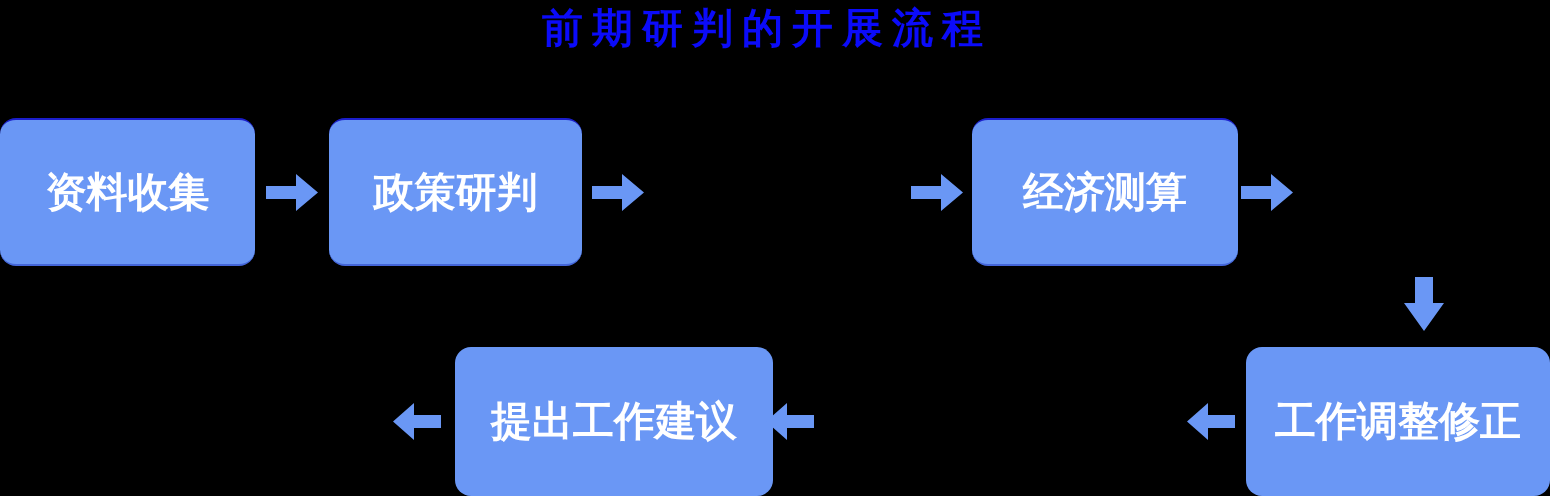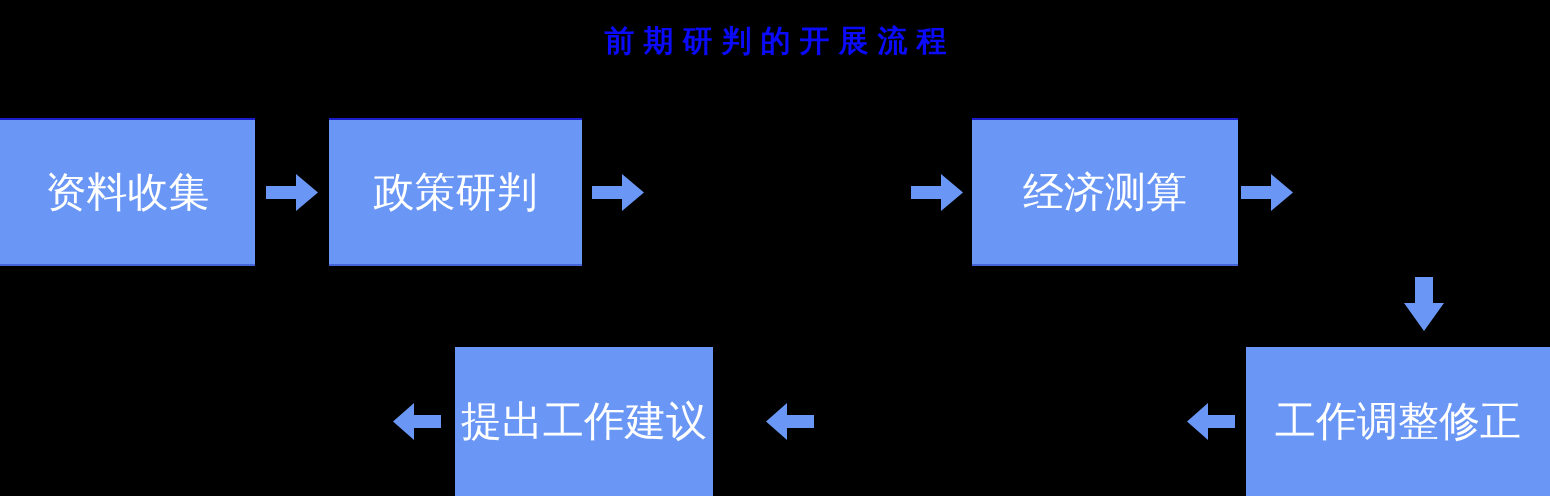--- a/index.html
+++ b/index.html
@@ -8,40 +8,41 @@
     width: 1550px;
     height: 496px;
     background: var(--background, #000);
     overflow: hidden;
     font-family: "DejaVu Sans", "Liberation Sans", sans-serif;
   }
   .title {
     position: absolute;
     left: 0; top: 0;
     width: 1528px;
-    margin: 16px;
+    margin: 3px;
     text-align: center;
-    font-size: 30px;
+    font-size: 41px;
     line-height: 50px;
     font-weight: bold;
     letter-spacing: 9px;
     color: var(--title-blue, #0a0afa);
     white-space: nowrap;
   }
   .box {
     position: absolute;
     background: var(--box-fill, #6a97f5);
     color: var(--box-text, #fff);
     display: flex;
     align-items: center;
     justify-content: center;
     font-size: 41px;
-    font-weight: normal;
+    font-weight: bold;
     white-space: nowrap;
     box-sizing: border-box;
+    border-radius: 16px;
   }
   .box.top {
     top: 118px;
     height: 148px;
     border-top: 2px solid var(--border-dark, #1b1ecb);
     border-bottom: 2px solid var(--border-soft, #4466d9);
   }
   .box.bottom {
     top: 347px;
     height: 149px;
@@ -79,21 +80,21 @@
     <path d="M0 12 H30 V0 L52 18.5 L30 37 V25 H0 Z" fill="currentColor"></path>
   </svg>
   <svg class="arrow" style="left:1241px; top:174px" width="52" height="37" viewBox="0 0 52 37">
     <path d="M0 12 H30 V0 L52 18.5 L30 37 V25 H0 Z" fill="currentColor"></path>
   </svg>
 
   <svg class="arrow" style="left:1404px; top:277px" width="40" height="54" viewBox="0 0 40 54">
     <path d="M11 0 V26 H0 L20 54 L40 26 H29 V0 Z" fill="currentColor"></path>
   </svg>
 
-  <div class="box bottom" style="left:455px; width:258px">
+  <div class="box bottom" style="left:455px; width:318px">
     <span>提出工作建议</span>
   </div>
   <div class="box bottom" style="left:1246px; width:304px">
     <span>工作调整修正</span>
   </div>
 
   <svg class="arrow" style="left:393px; top:403px" width="48" height="37" viewBox="0 0 48 37">
     <path d="M48 12 H21 V0 L0 18.5 L21 37 V25 H48 Z" fill="currentColor"></path>
   </svg>
   <svg class="arrow" style="left:766px; top:403px" width="48" height="37" viewBox="0 0 48 37">

